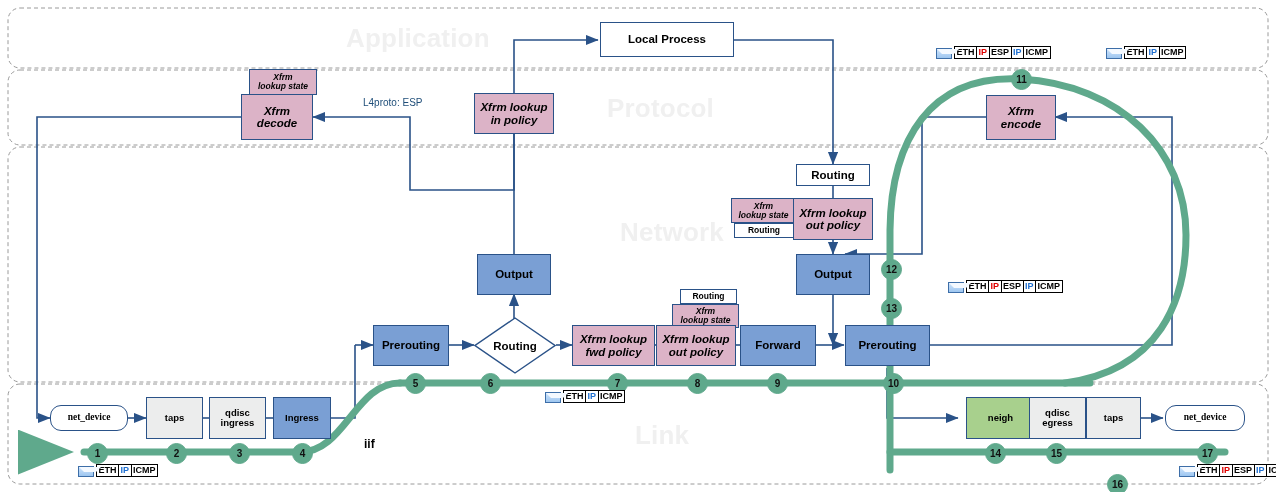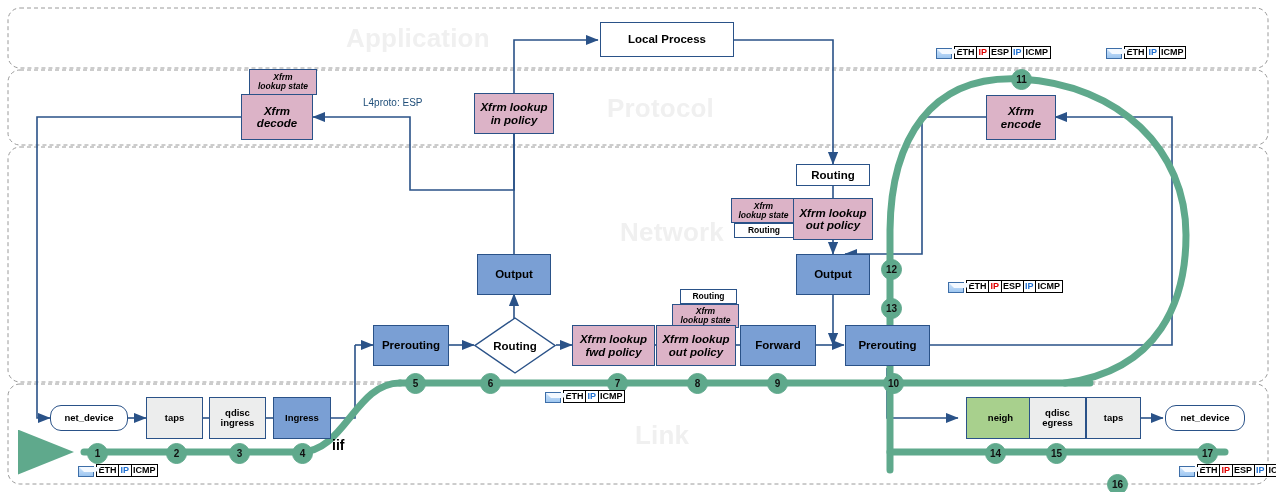--- a/index.html
+++ b/index.html
@@ -7,21 +7,21 @@
   #stage{position:relative;width:1276px;height:492px;background:#ffffff;overflow:hidden;}
   #svgroot{position:absolute;left:0;top:0;width:1276px;height:492px;}
 
   .node{position:absolute;box-sizing:border-box;display:flex;align-items:center;justify-content:center;
         text-align:center;color:#000;font-weight:bold;line-height:1.05;z-index:5;}
   .blue{background:#7a9fd4;border:1.3px solid #2a5288;}
   .pink{background:#dcb3c7;border:1.3px solid #2a5288;font-style:italic;}
   .grey{background:#eceded;border:1.3px solid #2a5288;}
   .green{background:#a8d08d;border:1.3px solid #2a5288;}
   .white{background:#ffffff;border:1.3px solid #2a5288;}
-  .rounded{border-radius:11px;}
+  .rounded{border-radius:11px;font-family:Liberation Serif, serif;}
   .tiny{font-size:8.5px;font-weight:bold;}
   .small{font-size:9.5px;}
   .mid{font-size:11.5px;}
 
   .diamond{position:absolute;z-index:5;}
   .diamond .dlabel{position:absolute;left:0;top:0;width:100%;height:100%;
       display:flex;align-items:center;justify-content:center;font-size:11.5px;font-weight:bold;color:#000;}
 
   .layerlabel{position:absolute;color:#f0f0f0;font-weight:bold;font-size:26px;z-index:1;
       letter-spacing:0.2px;}
@@ -34,21 +34,21 @@
   .env{width:16px;height:11px;margin-right:2px;position:relative;flex:none;}
   .env i{position:absolute;left:0;top:0;right:0;bottom:0;background:linear-gradient(#cfe4fb,#9dc6f0);
       border:1px solid #3d6ea8;display:block;}
   .env b{position:absolute;left:1px;top:1px;width:12px;height:5px;border-left:5px solid transparent;
       border-right:5px solid transparent;border-top:5px solid #f4f9ff;display:block;}
   .hdrs{display:flex;border:1.4px solid #000;background:#fff;}
   .hdrs span{font-size:9px;font-weight:bold;padding:0 1.5px;border-right:1.2px solid #000;color:#000;
       line-height:11px;font-family:"Liberation Sans",sans-serif;}
   .hdrs span:last-child{border-right:none;}
 
-  .iif{position:absolute;font-size:14px;font-weight:bold;color:#000;z-index:9;}
+  .iif{position:absolute;font-size:12px;font-weight:bold;color:#000;z-index:9;margin-left:32px;}
   .edgelabel{position:absolute;font-size:10px;color:#1f4e79;font-weight:normal;z-index:9;}
 </style>
 </head>
 <body>
 
 <div id="stage">
 
   <svg id="svgroot" viewBox="0 0 1276 492">
     <defs>
       <marker id="ar" markerWidth="9" markerHeight="9" refX="7.6" refY="3.2" orient="auto">

